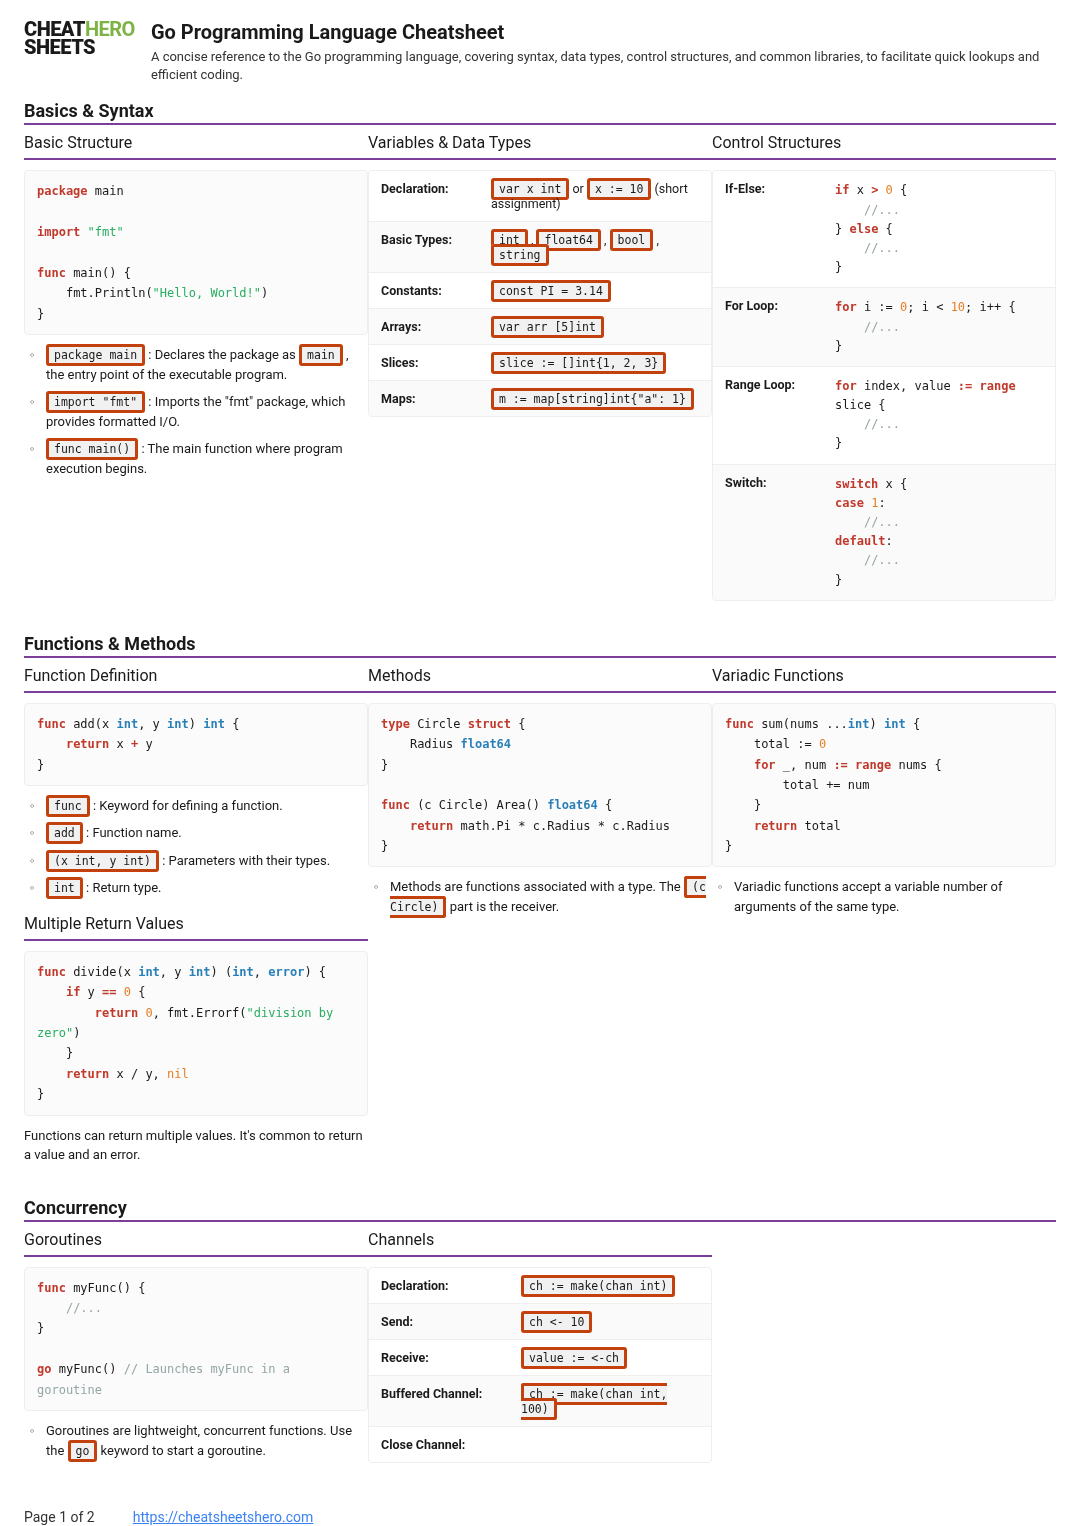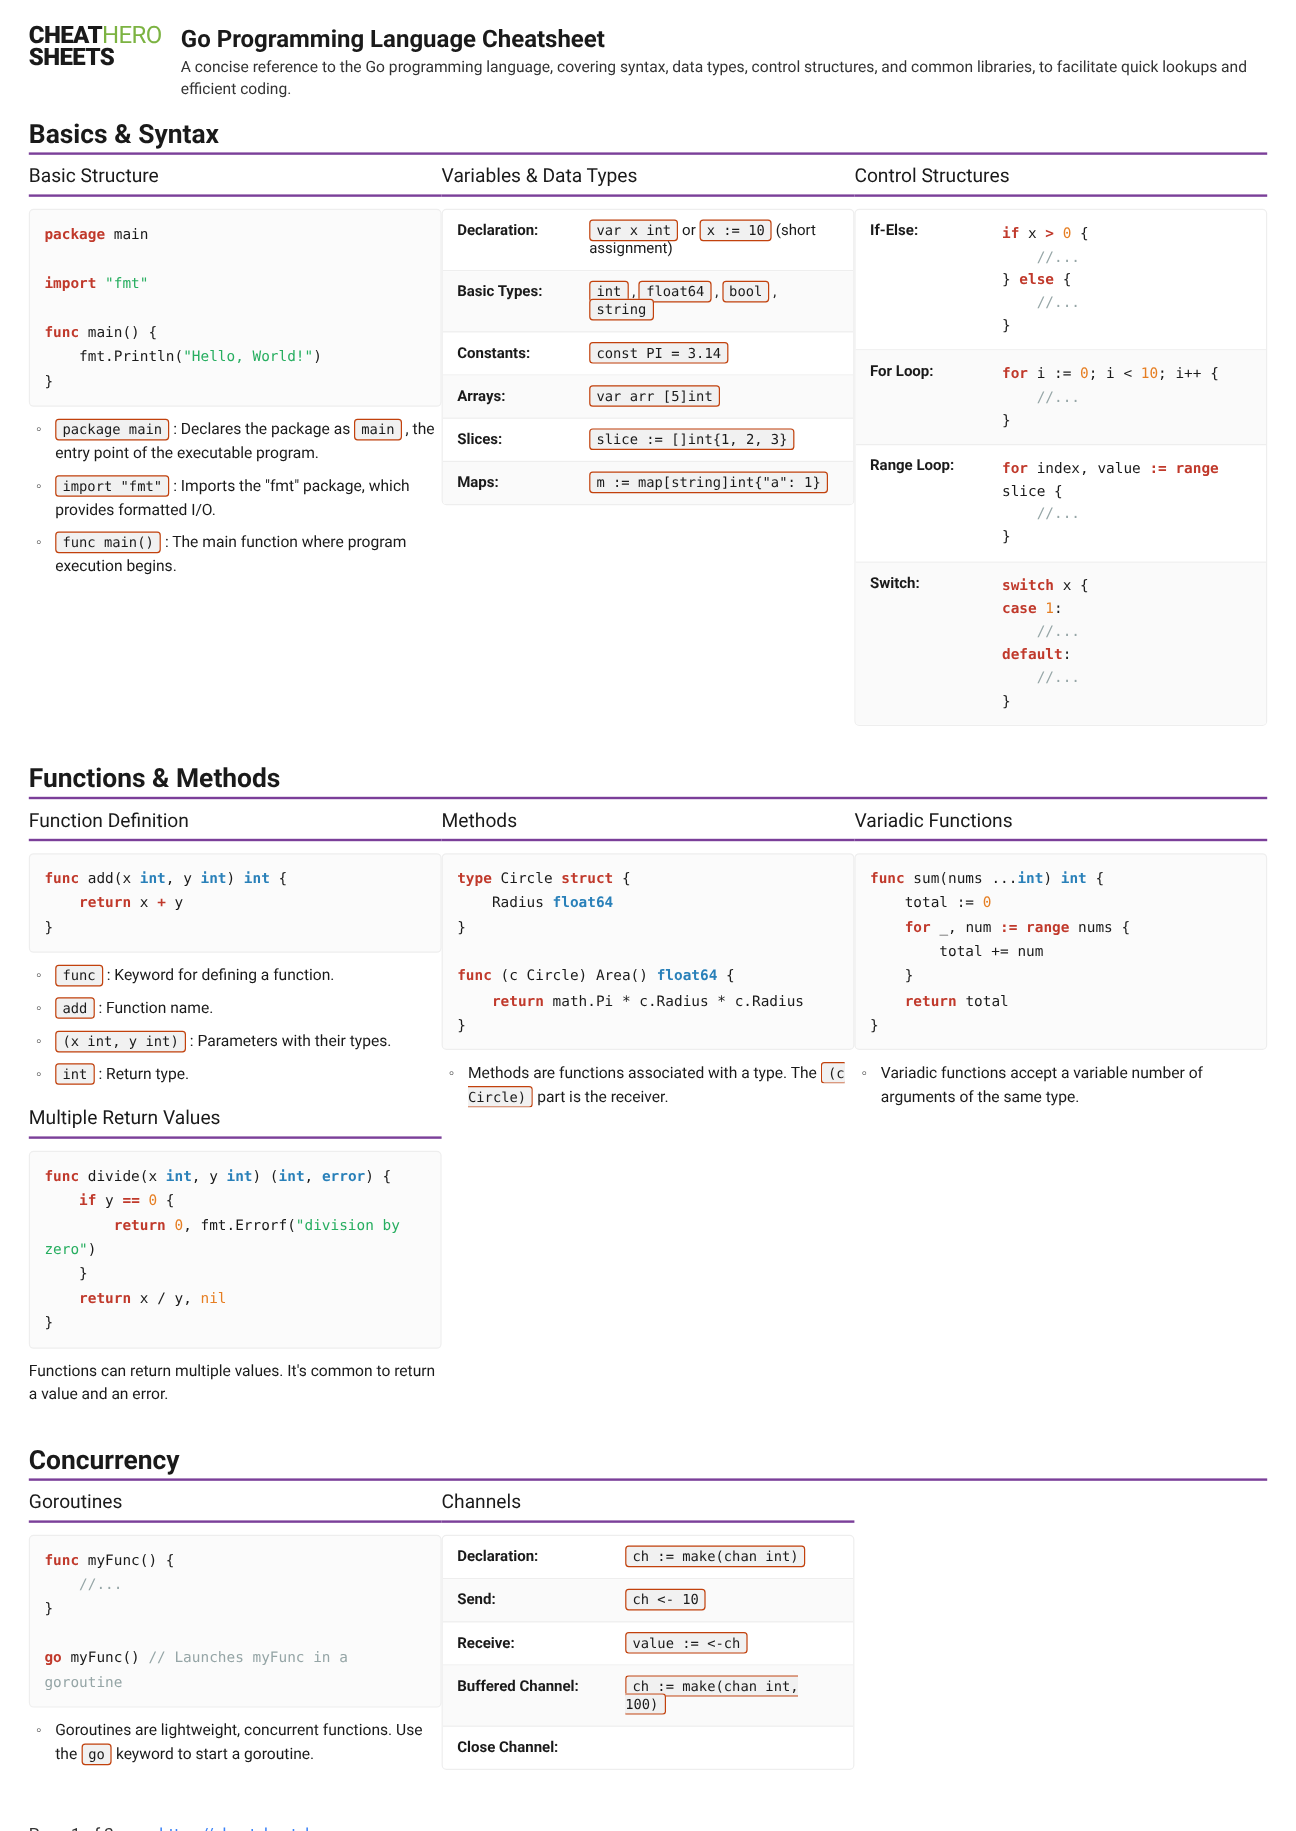--- a/index.html
+++ b/index.html
@@ -1,36 +1,36 @@
 <!DOCTYPE html>
 <html><head>
 <meta charset="utf-8">
 <style>
 * { margin: 0; padding: 0; box-sizing: border-box; }
 body { font-family: -apple-system, BlinkMacSystemFont, "Segoe UI", Roboto, sans-serif; font-size: 13px; color: #1a1a1a; background: #fff; padding: 20px 24px; width: 1080px; }
 .header { display: flex; gap: 16px; margin-bottom: 16px; }
 .logo { display: flex; flex-direction: column; font-weight: 900; font-size: 20px; line-height: 0.9; letter-spacing: -0.5px; }
-.logo-hero { color: #7cb342; font-weight: 400; }
+.logo-hero { color: #7cb342; font-weight: 700; }
 .page-title { font-size: 20px; font-weight: 700; margin-bottom: 4px; }
 .page-desc { font-size: 13px; color: #333; line-height: 1.4; }
-h2.section-heading { font-size: 22px; font-weight: 700; margin: 16px 0 8px; border-bottom: 2px solid #7b3f99; padding-bottom: 2px; }
+h2.section-heading { font-size: 18px; font-weight: 700; margin: 16px 0 8px; border-bottom: 2px solid #7b3f99; padding-bottom: 2px; }
 .cols { display: flex; gap: 0; align-items: flex-start; flex-wrap: wrap; }
 .col { flex: 1 1 300px; min-width: 300px; }
 h3.card-title { font-size: 16px; font-weight: 400; margin-bottom: 6px; }
 .card-rule { border-top: 2px solid #7b3f99; margin-bottom: 10px; }
 pre.code { background: #fbfbfb; border: 1px solid #eee; border-radius: 4px; padding: 10px 12px; font-family: "SFMono-Regular", Consolas, monospace; font-size: 12px; line-height: 1.7; white-space: pre-wrap; margin-bottom: 10px; }
 .kw { color: #c0392b; font-weight: 700; }
 .str { color: #27ae60; }
 .num { color: #e67e22; }
 .cmt { color: #95a5a6; }
 .typ { color: #2980b9; font-weight: 700; }
 ul.notes { list-style: none; padding-left: 0; margin-bottom: 16px;}
 ul.notes li { position: relative; padding-left: 22px; margin-bottom: 8px; font-size: 13px; line-height: 1.5; }
 ul.notes li::before { content: "\25E6"; position: absolute; left: 6px; color: #555; }
-code.inline { background: #f1f1f1; border: 1px solid #c2410c; border-radius: 3px; padding: 1px 5px; font-family: "SFMono-Regular", Consolas, monospace; font-size: 11.5px; }
+code.inline { background: #f1f1f1; border: 3px solid #c2410c; border-radius: 3px; padding: 1px 5px; font-family: "SFMono-Regular", Consolas, monospace; font-size: 11.5px; }
 .tbl { width: 100%; border: 1px solid #eee; border-radius: 4px; overflow: hidden; margin-bottom: 16px; }
 .trow { display: flex; border-bottom: 1px solid #eee; }
 .trow:last-child { border-bottom: none; }
 .trow:nth-child(even) { background: #fafafa; }
 .tkey { flex: 0 0 110px; padding: 10px 12px; font-size: 12.5px; font-weight: 700; }
 .tval { flex: 1; padding: 10px 12px; font-size: 12.5px; }
 .tval-code { font-family: "SFMono-Regular", Consolas, monospace; font-size: 12px; line-height: 1.6; white-space: pre-wrap; }
 .para { font-size: 13px; line-height: 1.5; margin-bottom: 16px; }
 .footer { display: flex; justify-content: flex-start; margin-top: 30px; font-size: 14px; color: #333; gap: 38px; }
 .footer a { color: #3b82f6; text-decoration: underline; }

